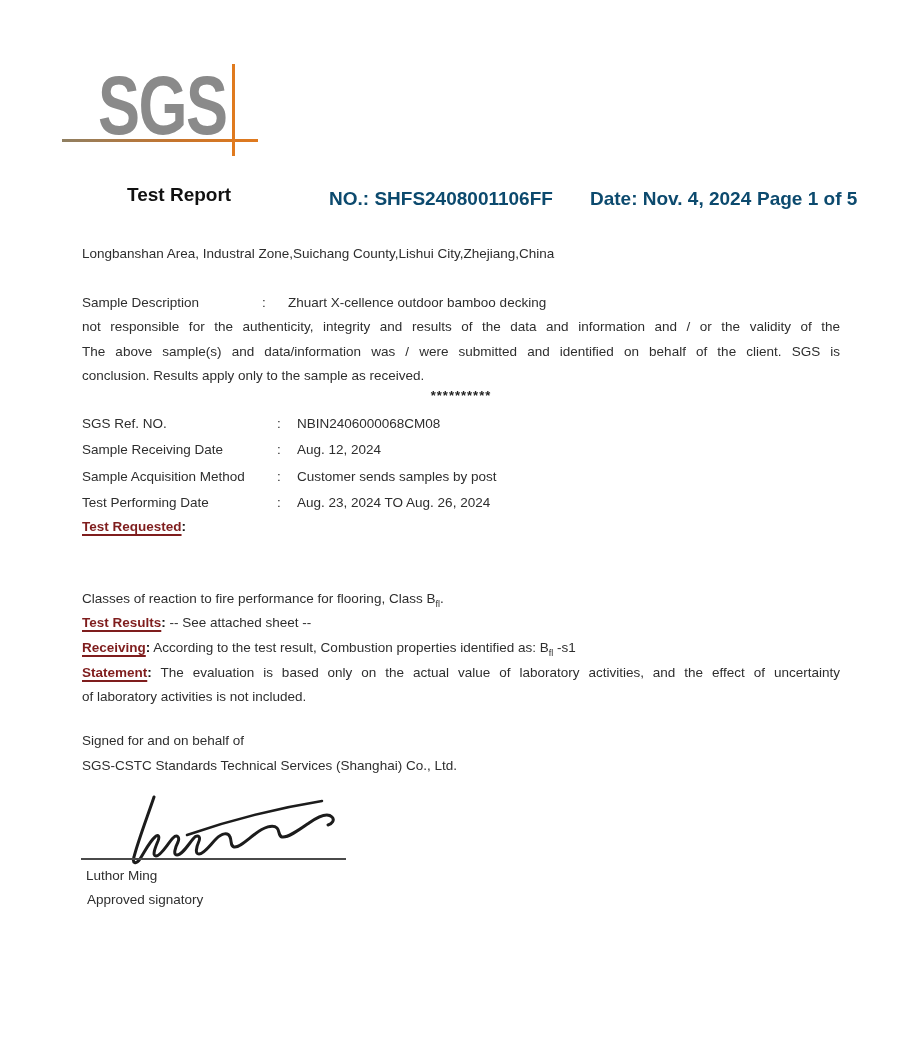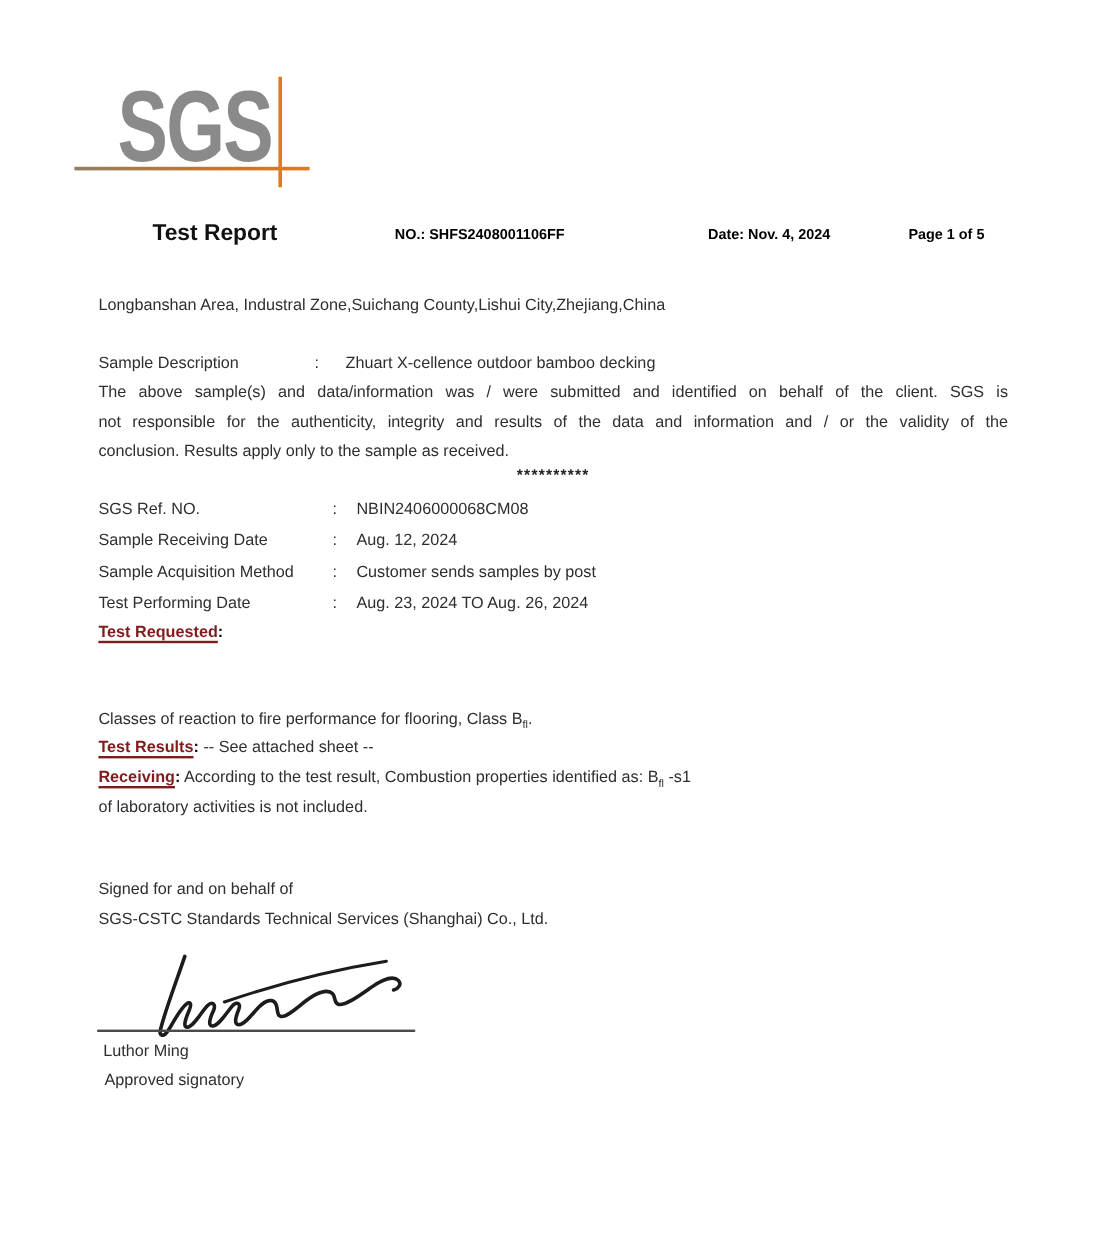--- a/index.html
+++ b/index.html
@@ -23,21 +23,21 @@
   .logo-hline{
     position:absolute;left:62px;top:139px;width:196px;height:2.5px;
     background:linear-gradient(90deg,#8f7f62,#c8742b 60%,#e07a1e);
   }
   .logo-vline{
     position:absolute;left:232px;top:64px;width:2.5px;height:92px;
     background:#e07a1e;
   }
   
   .title{position:absolute;left:127px;top:184px;font-size:19px;font-weight:bold;color:#111;}
-  .hmeta{position:absolute;top:188px;font-size:12px;font-weight:bold;color:#000000;white-space:nowrap;}
+  .hmeta{position:absolute;top:188px;font-size:19px;font-weight:bold;color:#0c4a6e;white-space:nowrap;}
   .hno{left:329px;} .hdate{left:590px;} .hpage{left:757px;}
   
   .bline{position:absolute;left:82px;width:758px;line-height:20px;}
   .jline{text-align:justify;text-align-last:justify;}
   .srow{position:absolute;left:82px;top:293px;width:758px;display:grid;grid-template-columns:180px 26px 1fr;line-height:20px;}
   .para{position:absolute;left:82px;width:758px;line-height:24.5px;}
   .stars{position:absolute;left:82px;top:388px;width:758px;text-align:center;font-weight:bold;font-size:13px;letter-spacing:1px;color:#222;}
   .fields{position:absolute;left:82px;top:411px;width:758px;}
   .frow{display:grid;grid-template-columns:195px 20px 1fr;line-height:26.3px;}
   .ulabel{font-weight:bold;color:#7f1d1d;text-decoration:underline;text-decoration-thickness:1.5px;text-underline-offset:2.5px;}
@@ -69,22 +69,22 @@
 
   <div class="bline" style="top:244px">Longbanshan Area, Industral Zone,Suichang County,Lishui City,Zhejiang,China</div>
 
   <div class="srow">
     <span>Sample Description</span>
     <span>:</span>
     <span>Zhuart X-cellence outdoor bamboo decking</span>
   </div>
 
   <div class="para" style="top:315px">
+    <div class="jline">not responsible for the authenticity, integrity and results of the data and information and / or the validity of the</div>
     <div class="jline">The above sample(s) and data/information was / were submitted and identified on behalf of the client. SGS is</div>
-    <div class="jline">not responsible for the authenticity, integrity and results of the data and information and / or the validity of the</div>
     <div>conclusion. Results apply only to the sample as received.</div>
   </div>
 
   <div class="stars">**********</div>
 
   <div class="fields">
     <div class="frow">
       <span>SGS Ref. NO.</span>
       <span>:</span>
       <span>NBIN2406000068CM08</span>
@@ -115,20 +115,23 @@
 
   <div class="bline" style="top:613px">
     <span class="ulabel">Test Results</span><span class="bcolon">:</span><span> -- See attached sheet --</span>
   </div>
 
   <div class="bline" style="top:638px">
     <span class="ulabel">Receiving</span><span class="bcolon">:</span><span> According to the test result, Combustion properties identified as: B</span><sub class="fl">fl</sub><span> -s1</span>
   </div>
 
   <div class="stlines">
+    <div class="jline">
+      <span class="ulabel">Statement</span><span class="bcolon">:</span><span> The evaluation is based only on the actual value of laboratory activities, and the effect of uncertainty</span>
+    </div>
     <div>of laboratory activities is not included.</div>
   </div>
 
   <div class="bline" style="top:731px">Signed for and on behalf of</div>
   <div class="bline" style="top:756px">SGS-CSTC Standards Technical Services (Shanghai) Co., Ltd.</div>
 
   <svg class="sig-svg" width="270" height="75" viewBox="0 0 270 75">
     <g fill="none" stroke="#1c1c1c" stroke-width="3" stroke-linecap="round" stroke-linejoin="round">
       <path d="M62,4 C56,22 46,48 42,64 C40,70 44,72 48,66 C53,58 58,48 63,44 C66,41 68,43 66,48 C63,55 60,63 64,63 C69,63 76,50 81,45 C85,41 88,44 86,49 C83,55 81,62 85,62 C90,62 96,52 101,46 C105,41 109,43 107,48 C104,55 103,61 107,61 C112,61 118,52 124,46 C130,40 136,39 138,44 C140,48 138,53 142,54 C147,55 155,47 163,41 C172,34 181,31 185,35 C188,38 186,43 190,44 C196,45 207,37 217,30 C227,23 236,20 240,24 C243,27 240,31 236,32"></path>
       <path d="M95,42 C130,30 180,16 230,8" stroke-width="2.5"></path>

